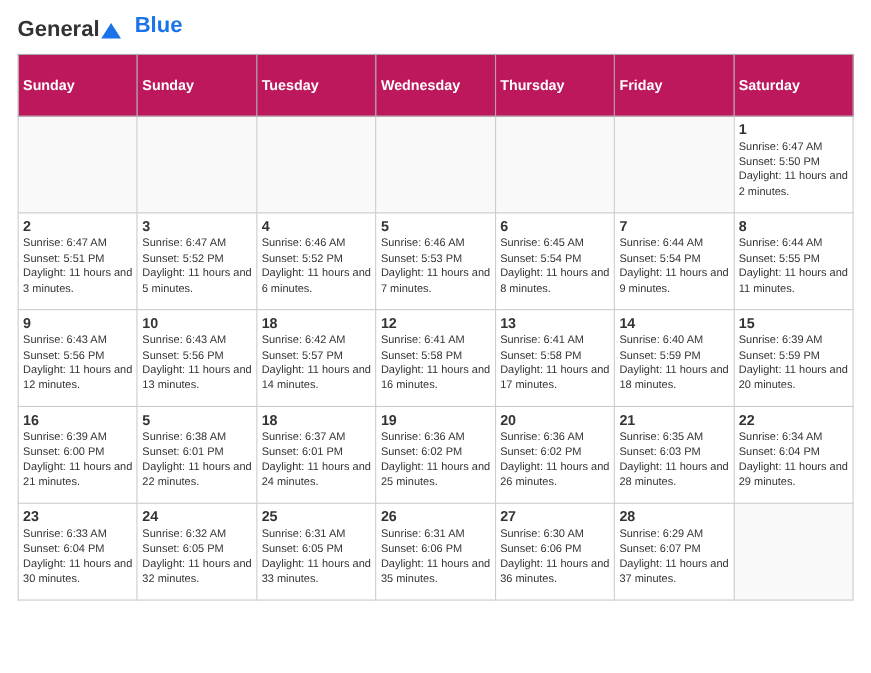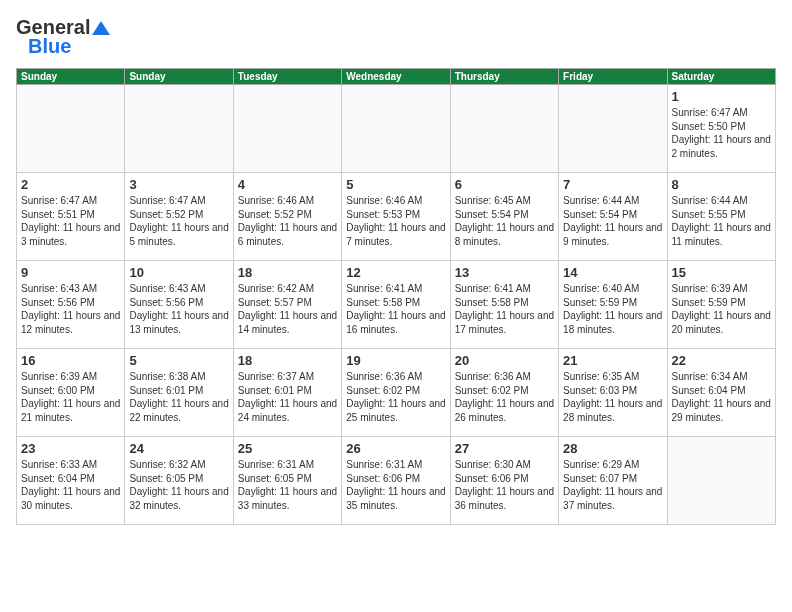--- a/index.html
+++ b/index.html
@@ -11,21 +11,21 @@
       padding: 16px;
     }
     .header-area {
       display: flex;
       justify-content: space-between;
       align-items: flex-start;
       margin-bottom: 10px;
     }
     .logo {
       display: flex;
-      flex-direction: column;
+      flex-direction: row;
       align-items: flex-start;
     }
     .logo-general {
       font-size: 20px;
       font-weight: bold;
       color: #333;
       display: flex;
       align-items: center;
       gap: 2px;
     }
@@ -40,25 +40,25 @@
     }
     .location {
       font-size: 16px;
       color: #333;
     }
     .calendar {
       width: 100%;
       border-collapse: collapse;
     }
     .calendar th {
-      background: #15803d;
+      background: #be185d;
       color: #fff;
-      font-size: 10px;
+      font-size: 13px;
       font-weight: bold;
-      padding: 2px 4px;
+      padding: 20px 4px;
       text-align: left;
       border: 1px solid #aaa;
     }
     .calendar td {
       border: 1px solid #ccc;
       vertical-align: top;
       width: 108px;
       height: 88px;
       padding: 4px;
       font-size: 10px;

